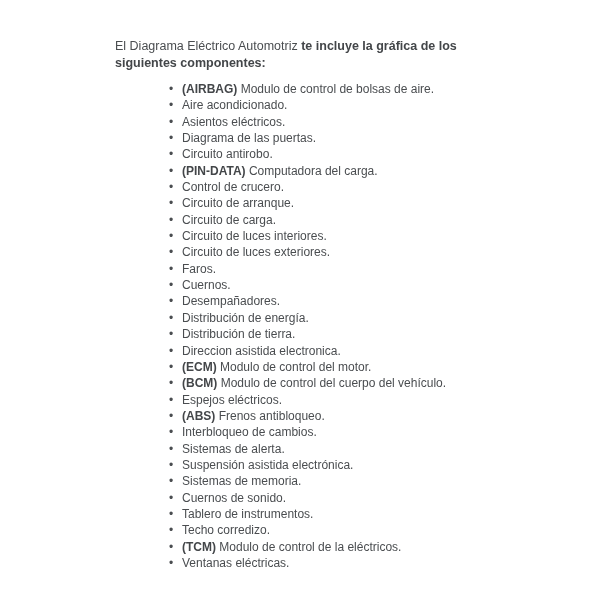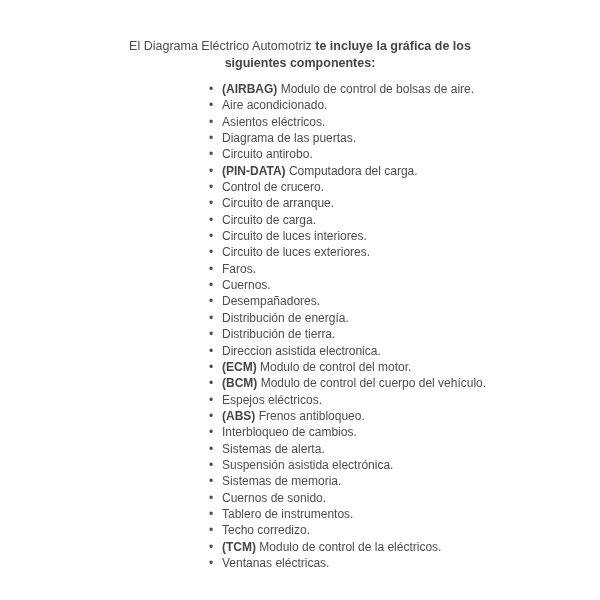--- a/index.html
+++ b/index.html
@@ -17,38 +17,37 @@
   .page {
     width: 600px;
     height: 600px;
     box-sizing: border-box;
   }
   .title {
     width: 370px;
     margin: 38px auto 0 auto;
     font-size: 12.5px;
     line-height: 17px;
-    text-align: center;
+    text-align: left;
     font-weight: 400;
   }
   .title strong {
     font-weight: 700;
     color: #434649;
   }
   .component-list {
     list-style: none;
     margin: 9px 0 0 0;
     padding: 0 0 0 182px;
     font-size: 12px;
   }
   .component-item {
     position: relative;
     line-height: 16.35px;
     white-space: nowrap;
-    margin-left: 40px;
   }
   .component-item::before {
     content: "\2022";
     position: absolute;
     left: -13px;
     top: 0;
     color: #4a4d50;
   }
   .component-item strong {
     font-weight: 700;

